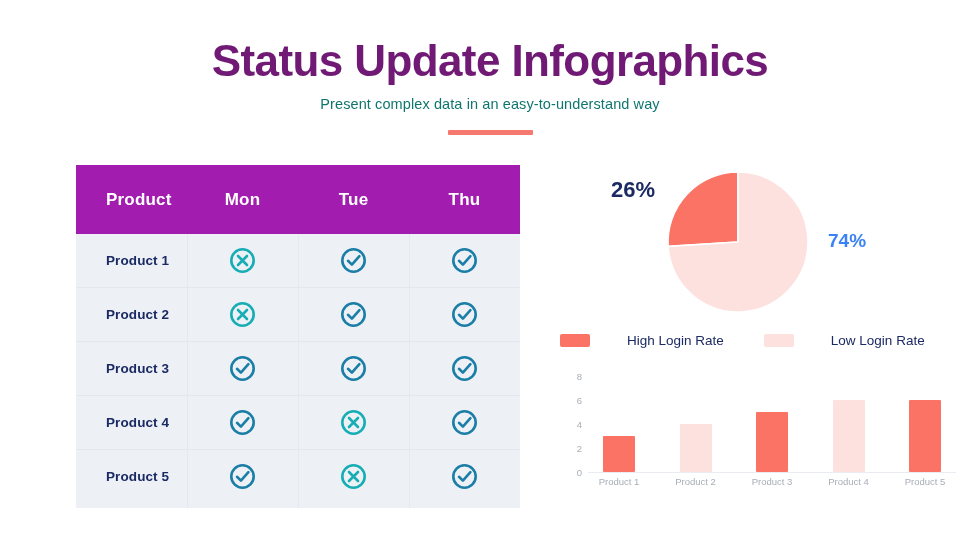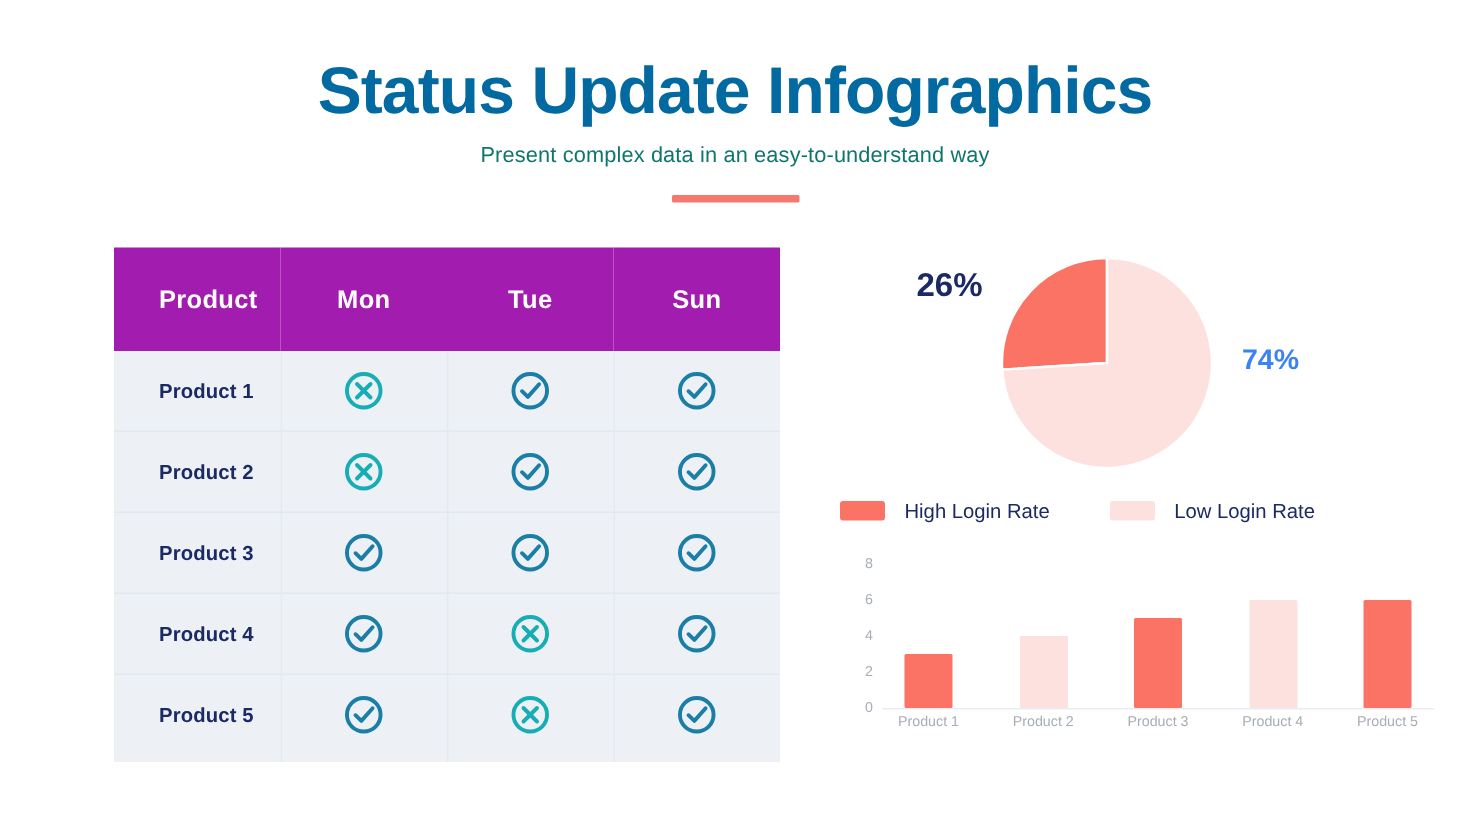--- a/index.html
+++ b/index.html
@@ -20,21 +20,21 @@
   #slide-header {
     position: absolute;
     top: 38px;
     left: 0;
     width: 980px;
     text-align: center;
   }
   #page-title {
     font-size: 44px;
     font-weight: bold;
-    color: #0369a1;
+    color: #701a75;
     letter-spacing: -0.6px;
     line-height: 1.05;
     margin: 0;
   }
   #page-subtitle {
     font-size: 14.5px;
     color: #0f766e;
     margin-top: 12px;
     letter-spacing: 0.1px;
   }
@@ -125,20 +125,21 @@
     position: absolute;
     left: 560px;
     top: 333px;
     width: 400px;
     display: flex;
     align-items: center;
   }
   .legend-item {
     display: flex;
     align-items: center;
+    gap: 24px;
   }
   .legend-item + .legend-item { margin-left: 40px; }
   .legend-swatch {
     width: 30px;
     height: 13px;
     border-radius: 2px;
     margin-right: 13px;
   }
   .legend-label {
     font-size: 13.5px;
@@ -212,21 +213,21 @@
   <div id="page-subtitle">Present complex data in an easy-to-understand way</div>
   <div id="title-accent-bar"></div>
 </div>
 
 <table id="status-table">
   <thead>
     <tr>
       <th class="col-product">Product</th>
       <th class="col-day">Mon</th>
       <th class="col-day">Tue</th>
-      <th class="col-day">Sun</th>
+      <th class="col-day">Thu</th>
     </tr>
   </thead>
   <tbody id="status-table-body">
       <tr>
         <td class="cell-product">Product 1</td>
         <td class="cell-status"><svg width="27" height="27" viewBox="0 0 27 27" class="status-icon">
             <circle cx="13.5" cy="13.5" r="11.2" fill="none" stroke="#16ADB4" stroke-width="2.6"></circle>
             <path d="M9 9 L18 18" fill="none" stroke="#16ADB4" stroke-width="2.6" stroke-linecap="round"></path>
             <path d="M18 9 L9 18" fill="none" stroke="#16ADB4" stroke-width="2.6" stroke-linecap="round"></path>
           </svg></td>

